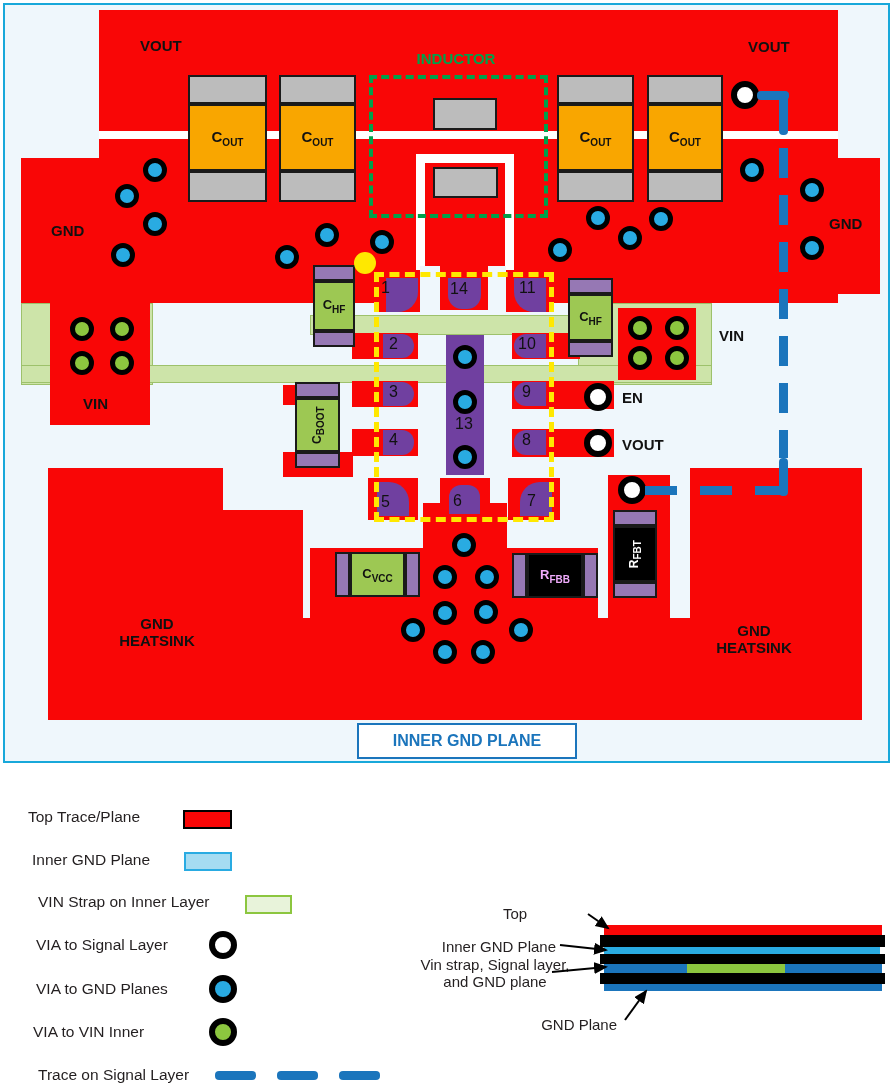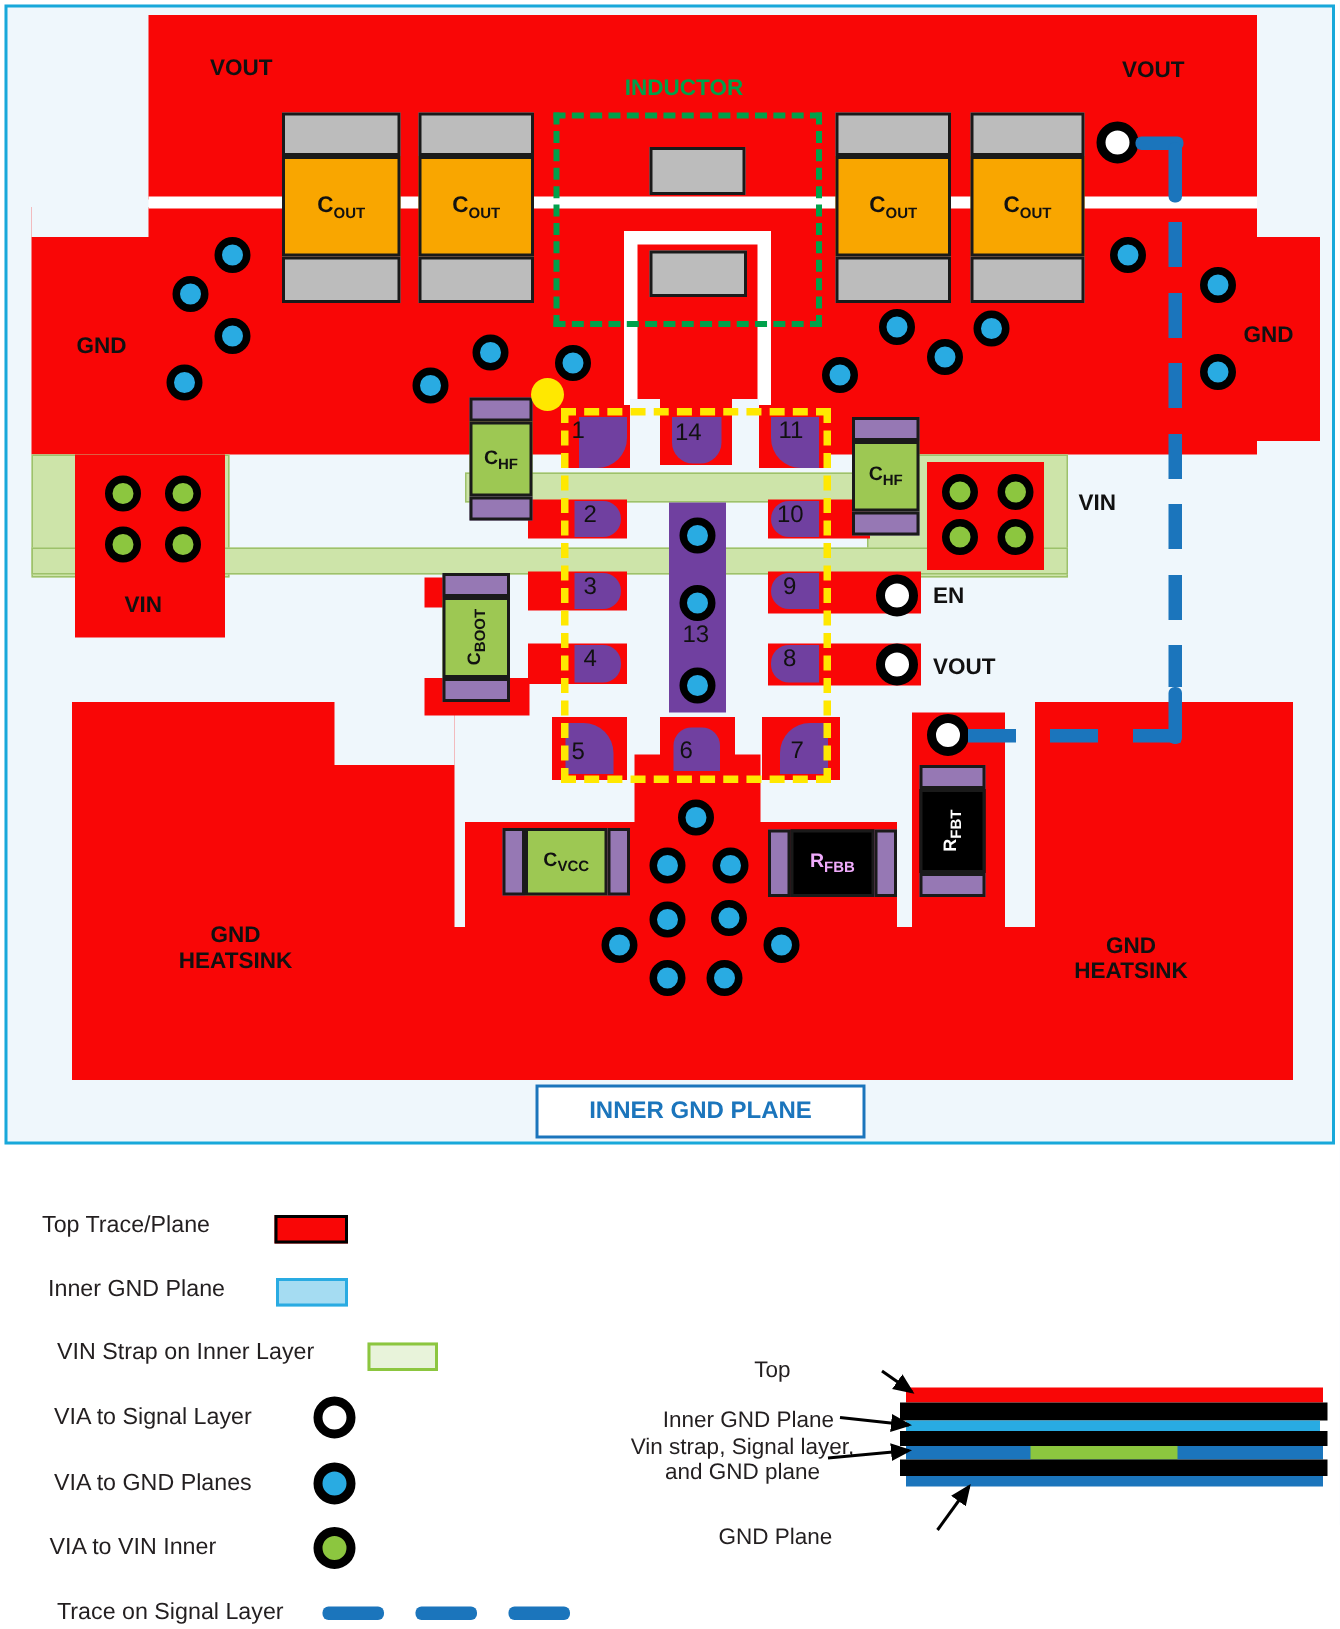--- a/index.html
+++ b/index.html
@@ -290,21 +290,21 @@
   <div class="s" style="left:687px;top:964px;width:98px;height:9px;background:#8cc63f"></div>
   <div class="s" style="left:600px;top:973px;width:285px;height:11px;background:#000"></div>
   <div class="s" style="left:604px;top:984px;width:278px;height:7px;background:#1b75bc"></div>
 
   <div class="stacklbl" style="left:445px;top:905px;width:140px;text-align:center">Top</div>
   <div class="stacklbl" style="left:416px;top:938px;width:140px;text-align:right">Inner GND Plane</div>
   <div class="stacklbl" style="left:405px;top:956px;width:180px;text-align:center">
     <span style="display:block">Vin strap, Signal layer,</span>
     <span style="display:block">and GND plane</span>
   </div>
-  <div class="stacklbl" style="left:479px;top:1016px;width:112px;text-align:left">GND Plane</div>
+  <div class="stacklbl" style="left:505px;top:1016px;width:112px;text-align:right">GND Plane</div>
 
   <svg class="s" style="left:540px;top:900px" width="130" height="140" viewBox="0 0 130 140">
     <defs>
       <marker id="ah" markerWidth="8" markerHeight="8" refX="6" refY="3" orient="auto">
         <path d="M0,0 L7,3 L0,6 Z" fill="#000"></path>
       </marker>
     </defs>
     <line x1="48" y1="14" x2="68" y2="28" stroke="#000" stroke-width="2" marker-end="url(#ah)"></line>
     <line x1="20" y1="45" x2="66" y2="50" stroke="#000" stroke-width="2" marker-end="url(#ah)"></line>
     <line x1="12" y1="72" x2="66" y2="67" stroke="#000" stroke-width="2" marker-end="url(#ah)"></line>

